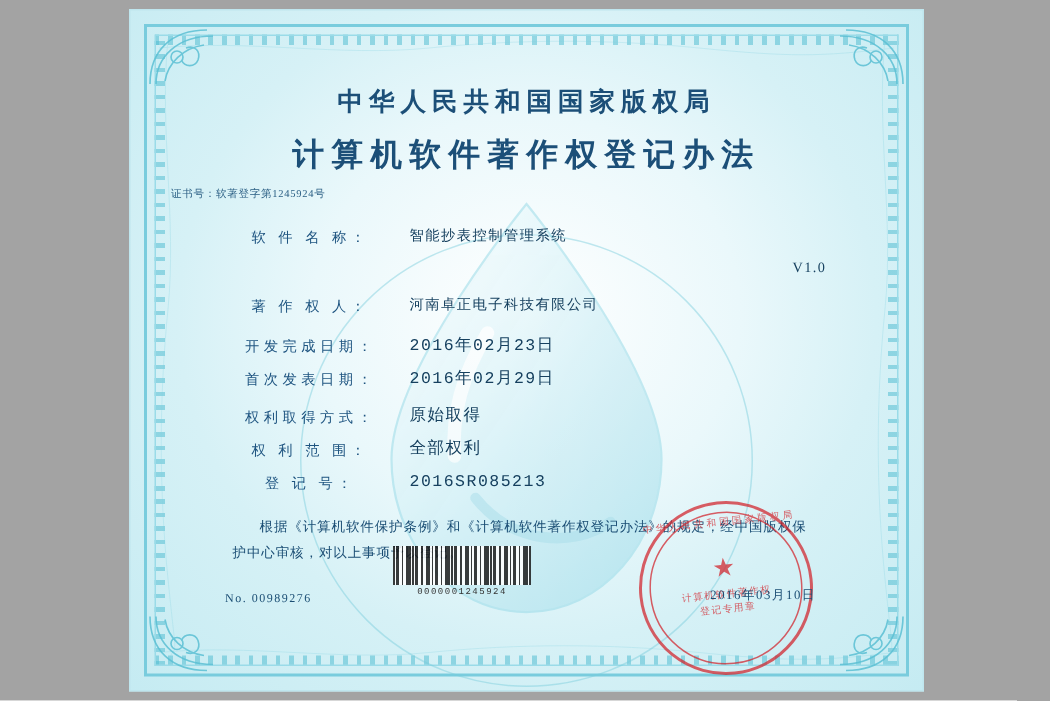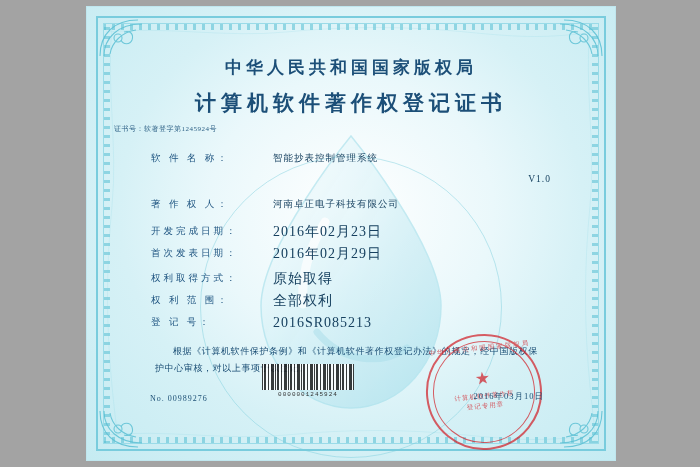--- a/index.html
+++ b/index.html
@@ -112,34 +112,34 @@
     position: relative;
   }
   .row {
     display: flex;
     align-items: flex-start;
     margin-bottom: 9px;
     font-family: "Liberation Serif", serif;
   }
   .lbl {
     width: 112px;
-    text-align: left;
+    text-align: center;
     color: #1e5480;
     font-size: 9.5px;
     letter-spacing: 3px;
     padding-right: 10px;
     flex: none;
   }
   .val {
     color: #16405f;
     font-size: 9.5px;
     letter-spacing: 1px;
     line-height: 13px;
   }
-  .val.small { font-size: 14px; }
+  .val.small { font-size: 11px; font-family: Liberation Mono, monospace; }
   .subval {
     color: #16405f;
     font-size: 9.5px;
     margin: 2px 0 0 122px;
     letter-spacing: 1px;
     font-family: "Liberation Serif", serif;
     text-align: right;
   }
   .statement {
     margin: 14px auto 0 auto;
@@ -312,21 +312,21 @@
         </linearGradient>
       </defs>
       <path d="M130 10 C 130 10, 40 120, 40 180 C 40 236, 80 282, 130 282 C 180 282, 220 236, 220 180 C 220 120, 130 10, 130 10 Z" fill="url(#dropg)" stroke="#9adbe8" stroke-width="1.5"></path>
       <path d="M104 96 C 88 122, 80 150, 82 178" fill="none" stroke="#ffffff" stroke-width="9" stroke-linecap="round" opacity="0.85"></path>
       <path d="M96 206 C 120 236, 160 240, 186 222" fill="none" stroke="#7ecbdd" stroke-width="7" stroke-linecap="round" opacity="0.6"></path>
     </svg>
 
     <div class="content">
 
       <div class="title-cn t1">中华人民共和国国家版权局</div>
-      <div class="title-cn t2">计算机软件著作权登记证书</div>
+      <div class="title-cn t2">计算机软件著作权登记办法</div>
       <div class="cert-no">证书号：软著登字第1245924号</div>
 
       <div class="fields">
 
         <div class="row">
           <div class="lbl">软 件 名 称：</div>
           <div class="val">智能抄表控制管理系统</div>
         </div>
         <div class="subval">V1.0</div>
 

